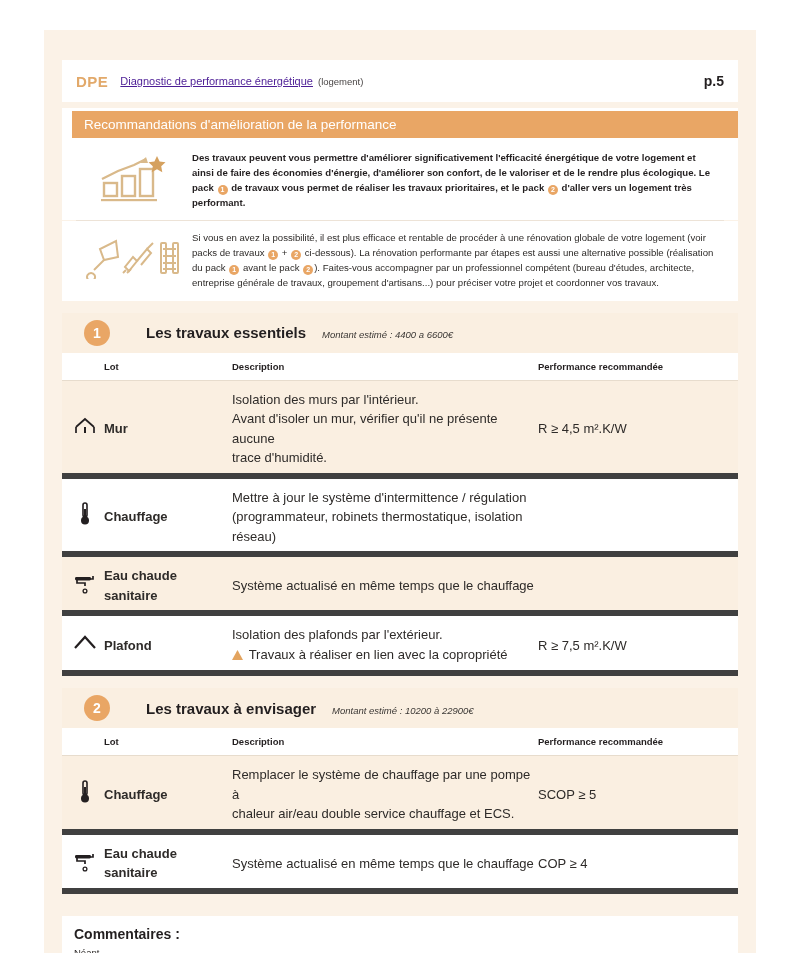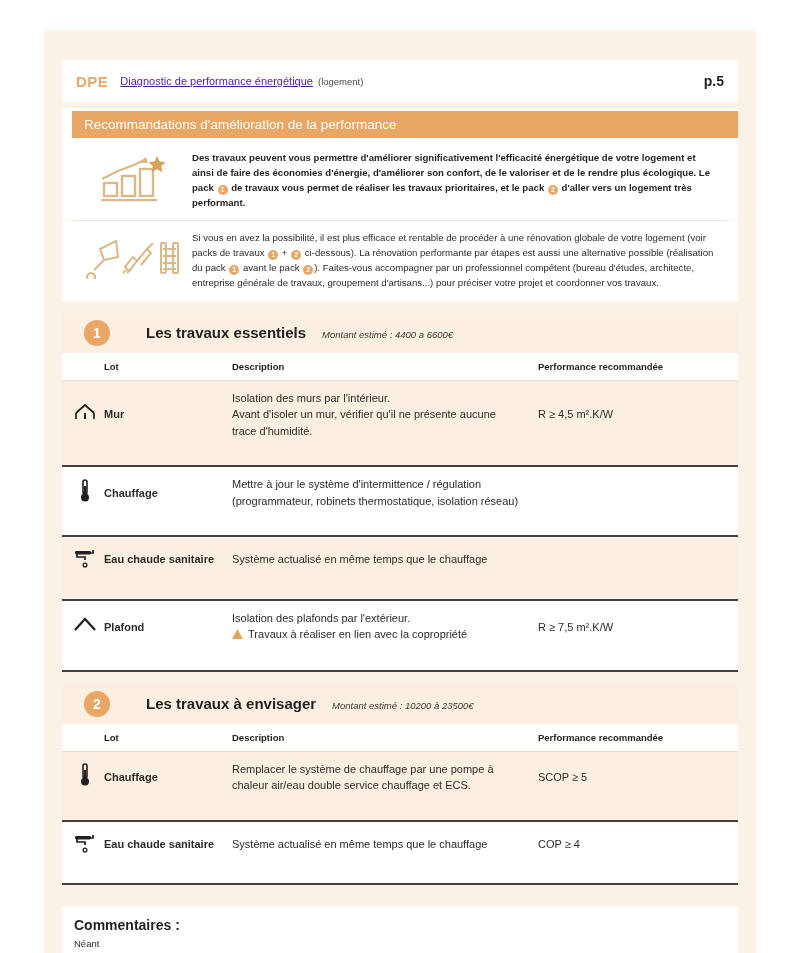--- a/index.html
+++ b/index.html
@@ -166,26 +166,26 @@
   table.lots th {
     font-size: 9.5px;
     font-weight: bold;
     color: #231f20;
     text-align: left;
     padding: 8px 4px 8px 0;
     background: #ffffff;
     border-bottom: 1px solid #E7DCCD;
   }
   table.lots td {
-    font-size: 11px;
+    font-size: 13px;
     color: #2e2b29;
-    padding: 9px 4px 26px 0;
+    padding: 9px 4px 5px 0;
     vertical-align: middle;
     line-height: 1.5;
-    border-bottom: 2px solid #404040;
+    border-bottom: 6px solid #404040;
   }
   tr.tinted td { background: #FAEFE1; }
   .col-icon  { width: 42px; }
   .col-lot   { width: 128px; }
   .col-desc  { width: 306px; }
   .col-perf  { width: 200px; }
   .th-lot { padding-left: 0 !important; margin-top: 32px; }
   .cell-lot {
     font-weight: bold;
     font-size: 9.4px;
@@ -362,21 +362,21 @@
             <td class="perf">R ≥ 7,5 m².K/W</td>
           </tr>
         </tbody>
       </table>
     </div>
 
     <div class="pack-section">
       <div class="pack-head">
         <div class="pack-badge">2</div>
         <div class="pack-title">Les travaux à envisager</div>
-        <div class="pack-amount">Montant estimé : 10200 à 23500€</div>
+        <div class="pack-amount">Montant estimé : 10200 à 22900€</div>
       </div>
       <table class="lots">
         <colgroup>
           <col class="col-icon">
             <col class="col-lot">
             <col class="col-desc">
             <col class="col-perf">
         </colgroup>
         <thead>
           <tr>

